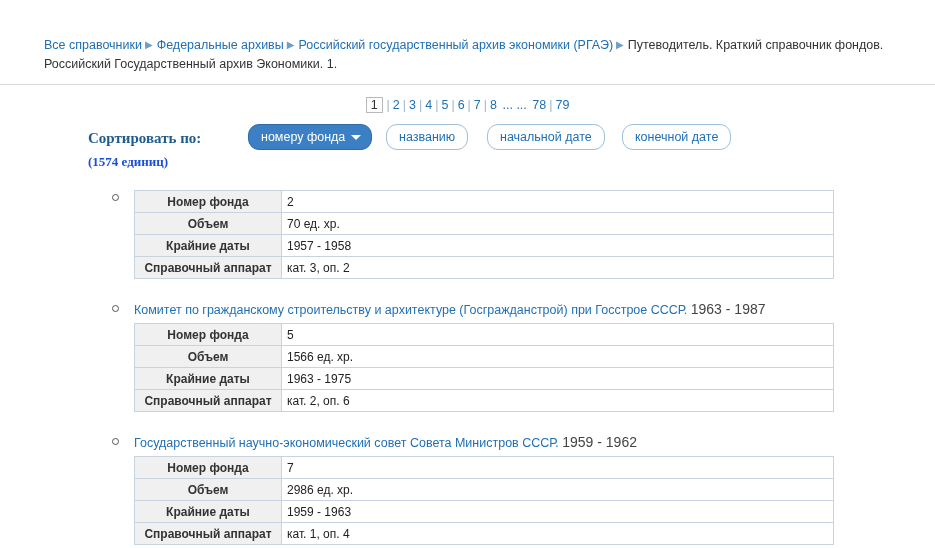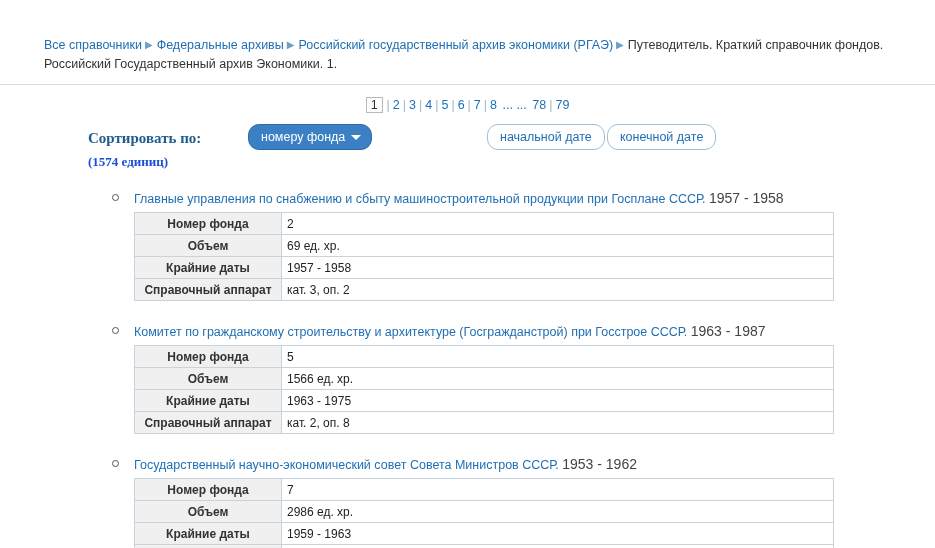--- a/index.html
+++ b/index.html
@@ -109,21 +109,21 @@
     border-right: 5px solid transparent;
     border-top: 5px solid #ffffff;
   }
   .sort-btn.plain {
     background: #ffffff;
     border: 1px solid #9fbfd8;
     color: #1f6fb5;
   }
   .sort-btn.b2 { left: 386px; }
   .sort-btn.b3 { left: 487px; }
-  .sort-btn.b4 { left: 607px; }
+  .sort-btn.b4 { left: 622px; }
 
   
   .fund-list {
     margin: 8px 0 0 0;
     padding: 0 0 0 0;
   }
   .fund {
     position: relative;
     padding: 0 0 0 112px;
     margin-bottom: 22px;
@@ -191,41 +191,38 @@
   </div>
 
   <div class="sortbar">
     <div class="sort-label">Сортировать по:</div>
     <div class="sort-count">(1574 единиц)</div>
 
     <div class="sort-btn active">
       <span>номеру фонда</span>
       <span class="caret"></span>
     </div>
+    <div class="sort-btn plain b2">названию</div>
     <div class="sort-btn plain b3">начальной дате</div>
     <div class="sort-btn plain b4">конечной дате</div>
   </div>
 
   <div class="fund-list">
 
     <div class="fund">
       <span class="fund-bullet"></span>
-      <div class="fund-title">
-        <a href="#" class="tlink">Главные управления по снабжению и сбыту машиностроительной продукции при Госплане СССР.</a>
-        <span class="tdates">1957 - 1958</span>
-      </div>
       <table class="fund-table">
         <tbody>
             <tr>
           <td class="k">Номер фонда</td>
           <td class="v">2</td>
         </tr>
         <tr>
           <td class="k">Объем</td>
-          <td class="v">69 ед. хр.</td>
+          <td class="v">70 ед. хр.</td>
         </tr>
         <tr>
           <td class="k">Крайние даты</td>
           <td class="v">1957 - 1958</td>
         </tr>
         <tr>
           <td class="k">Справочный аппарат</td>
           <td class="v">кат. 3, оп. 2</td>
         </tr>
       </tbody>
@@ -247,31 +244,31 @@
         <tr>
           <td class="k">Объем</td>
           <td class="v">1566 ед. хр.</td>
         </tr>
         <tr>
           <td class="k">Крайние даты</td>
           <td class="v">1963 - 1975</td>
         </tr>
         <tr>
           <td class="k">Справочный аппарат</td>
-          <td class="v">кат. 2, оп. 8</td>
+          <td class="v">кат. 2, оп. 6</td>
         </tr>
       </tbody>
         </table>
     </div>
 
     <div class="fund">
       <span class="fund-bullet"></span>
       <div class="fund-title">
         <a href="#" class="tlink">Государственный научно-экономический совет Совета Министров СССР.</a>
-        <span class="tdates">1953 - 1962</span>
+        <span class="tdates">1959 - 1962</span>
       </div>
       <table class="fund-table">
         <tbody>
             <tr>
           <td class="k">Номер фонда</td>
           <td class="v">7</td>
         </tr>
         <tr>
           <td class="k">Объем</td>
           <td class="v">2986 ед. хр.</td>

